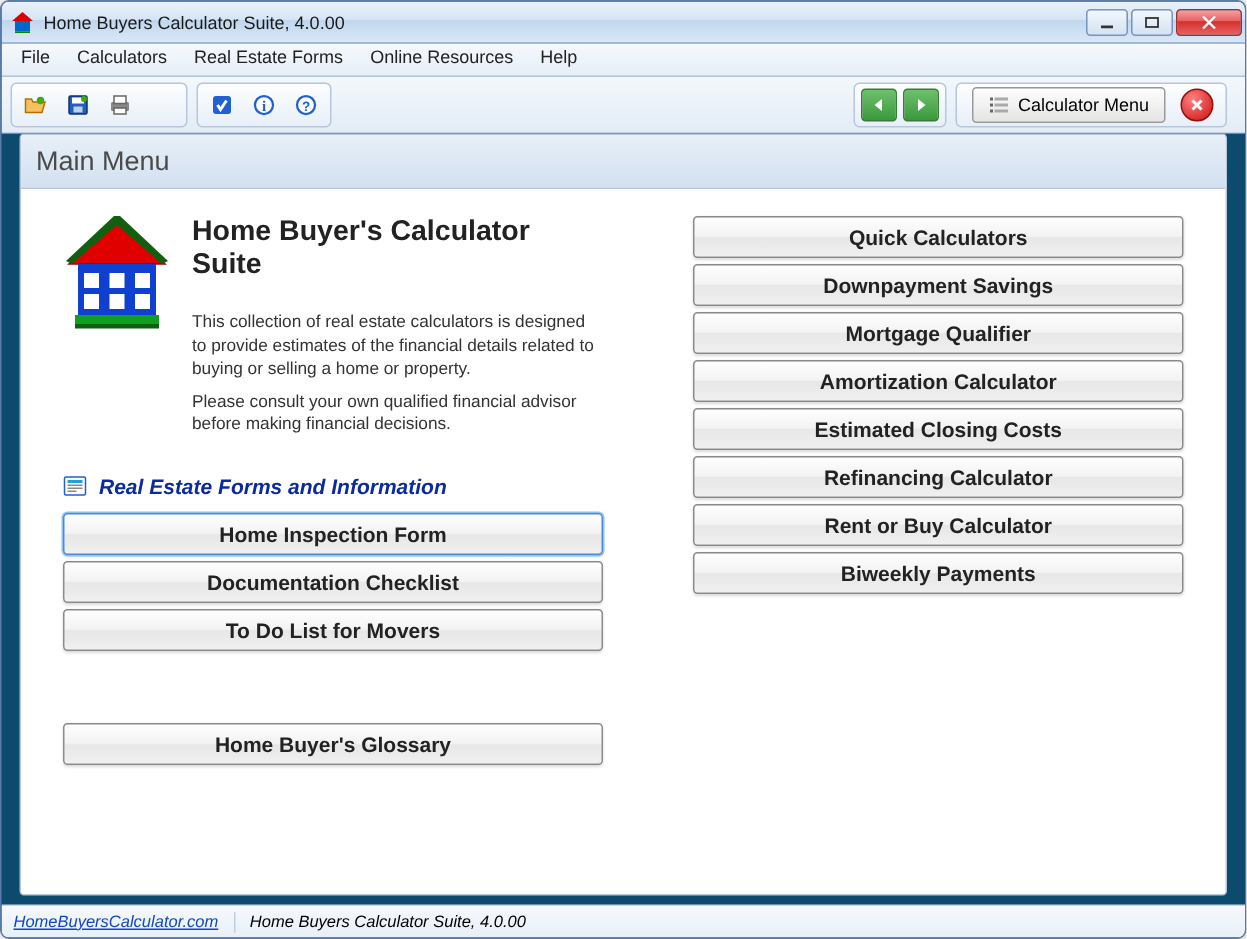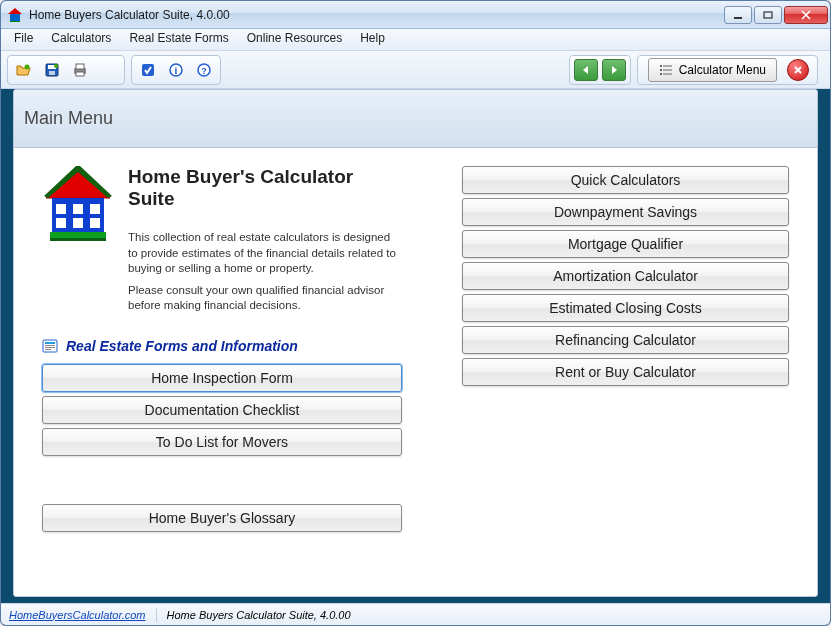--- a/index.html
+++ b/index.html
@@ -139,21 +139,21 @@
     border: 1px solid #b8c6d8;
     border-radius: 3px;
     background: #fff;
     display: flex;
     flex-direction: column;
     overflow: hidden;
   }
   .frame-title {
     background: linear-gradient(to bottom, #e8f0f9, #d2e0ef);
     border-bottom: 1px solid #b8c6d8;
-    padding: 18px 10px;
+    padding: 7px 10px;
     font-size: 18px;
     color: #4a4a4a;
     font-style: normal;
   }
   .frame-body {
     flex: 1;
     display: flex;
     padding: 18px 28px 10px 28px;
     gap: 60px;
   }
@@ -186,21 +186,21 @@
   .section-header .sh-icon {
     width: 16px; height: 14px;
   }
   .btn-list { display: flex; flex-direction: column; gap: 4px; }
   .big-btn {
     height: 28px;
     border: 1px solid #8a8a8a;
     border-radius: 3px;
     background: linear-gradient(to bottom, #fefefe 0%, #f3f3f3 48%, #e7e7e7 52%, #f0f0f0 100%);
     font-size: 14px;
-    font-weight: normal;
+    font-weight: bold;
     color: #222;
     cursor: pointer;
     box-shadow: 0 1px 2px rgba(0,0,0,0.15);
   }
   .big-btn.highlighted {
     border: 1px solid #4a8ad4;
     box-shadow: 0 0 0 1px #8fc0f0, 0 1px 2px rgba(0,0,0,0.15);
   }
   .glossary-wrap { margin-top: 48px; }
   .statusbar {
@@ -390,20 +390,21 @@
 
         <div class="col">
           <div class="btn-list">
             <button class="big-btn">Quick Calculators</button>
             <button class="big-btn">Downpayment Savings</button>
             <button class="big-btn">Mortgage Qualifier</button>
             <button class="big-btn">Amortization Calculator</button>
             <button class="big-btn">Estimated Closing Costs</button>
             <button class="big-btn">Refinancing Calculator</button>
             <button class="big-btn">Rent or Buy Calculator</button>
+            <button class="big-btn">Biweekly Payments</button>
           </div>
         </div>
 
       </div>
     </div>
   </div>
 
   <div class="statusbar">
     <a>HomeBuyersCalculator.com</a>
     <div class="status-sep"></div>

